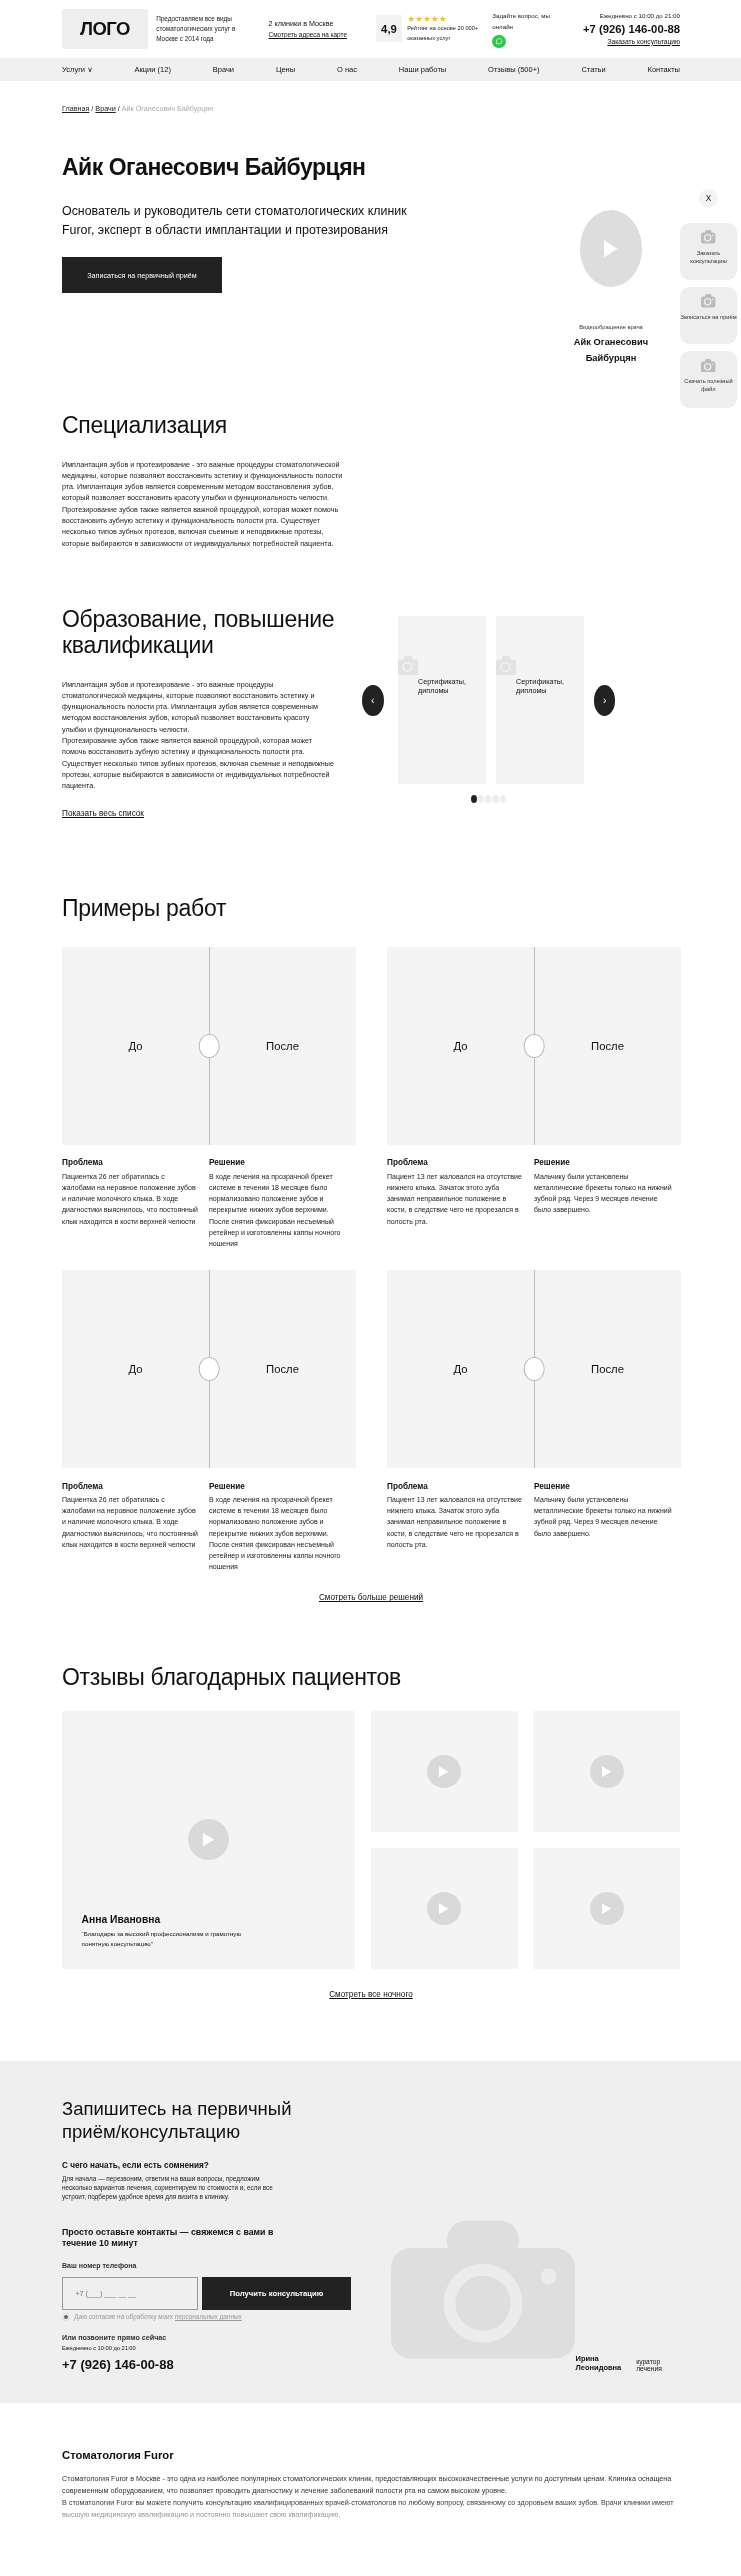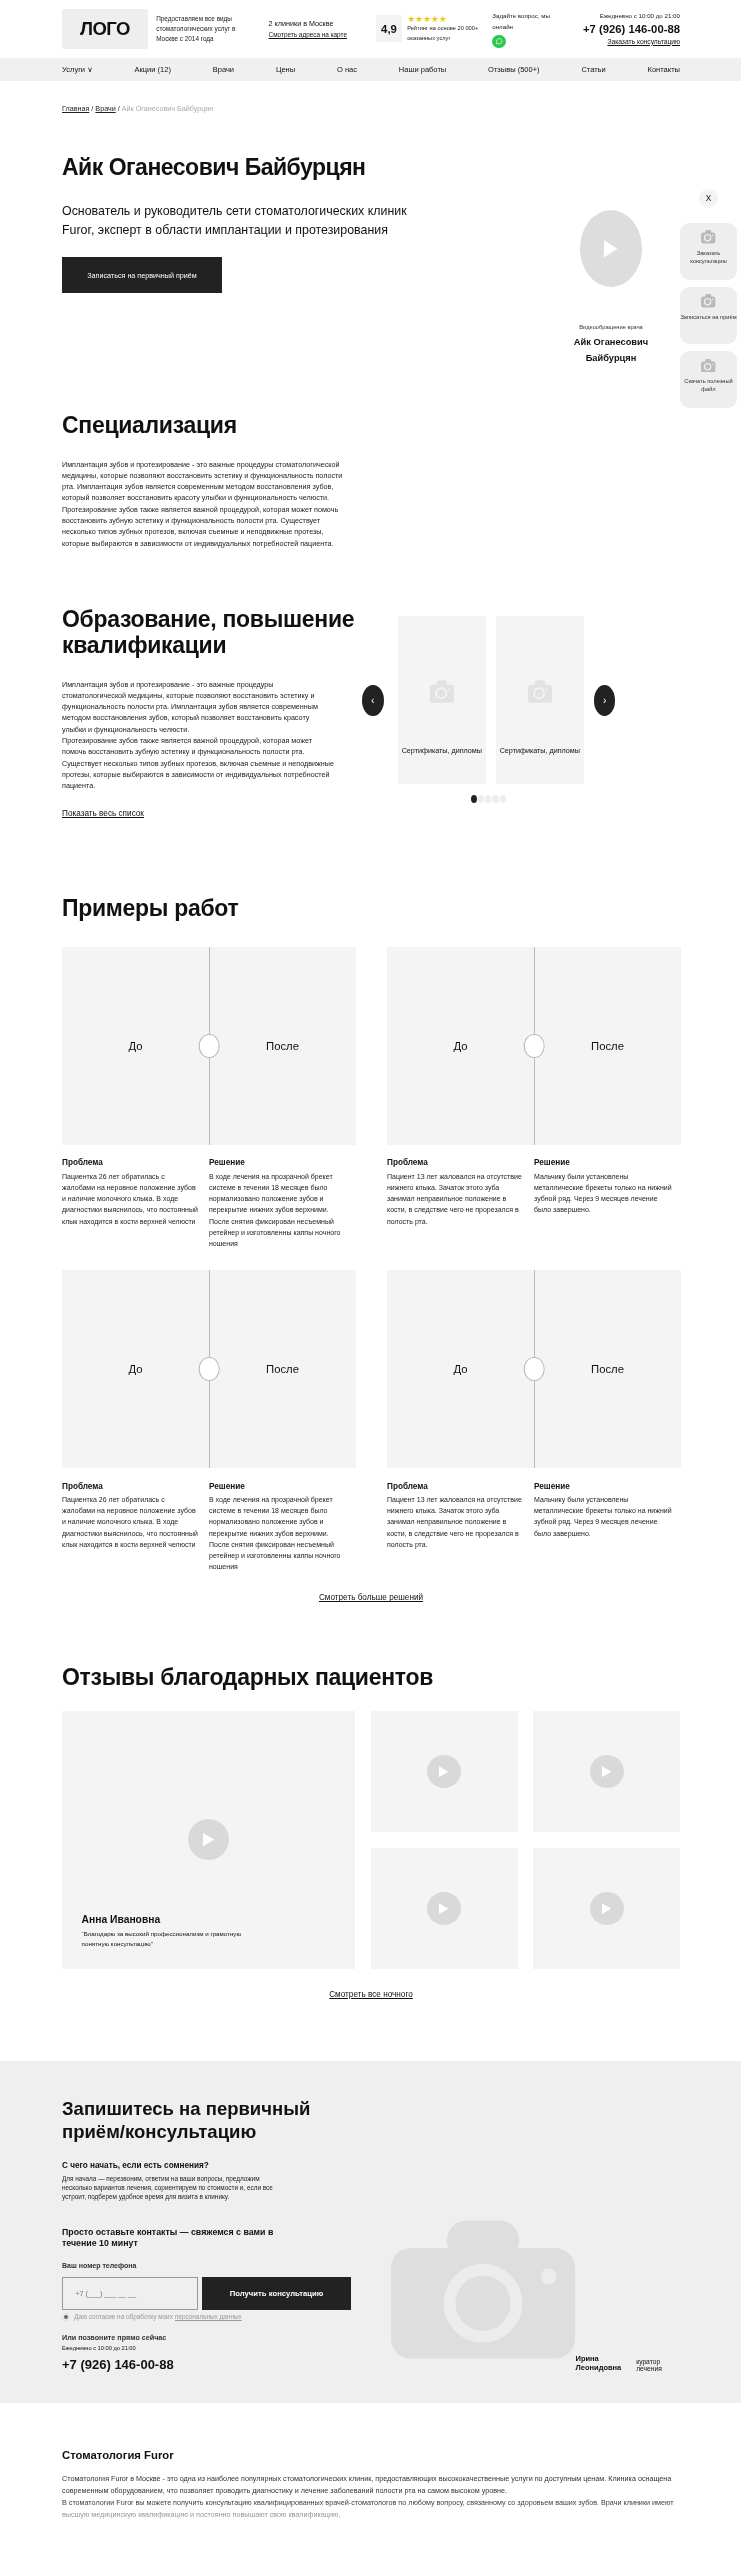--- a/index.html
+++ b/index.html
@@ -41,28 +41,28 @@
 .sideacts{position:absolute;right:-57px;top:108px;width:57px;display:flex;flex-direction:column;align-items:center}
 .closex{width:18.5px;height:18.5px;border-radius:50%;background:#f4f4f4;display:flex;align-items:center;justify-content:center;font-size:8.2px;margin-bottom:15.5px}
 .sideact{width:57px;height:57px;background:#eee;border-radius:9.3px;margin-bottom:7.2px;display:flex;flex-direction:column;align-items:center;justify-content:flex-start;padding-top:7.2px;font-size:5.7px;text-align:center;line-height:8.2px;color:#333}
 .sideact svg{margin-bottom:5.2px}
 
 .spec{display:flex;margin-top:62px;gap:31px}
 .ph{background:#f4f4f4;display:flex;flex-direction:column;align-items:center;justify-content:center}
 .spec .ph{width:294px;height:263px}
 .ph .lab{font-weight:700;font-size:8.8px;margin-top:20.6px}
 .spec .txt{width:289px;padding-top:41px}
-h2{font-size:23px;font-weight:700;letter-spacing:-0.3px;line-height:26px}
+h2{font-size:23px;font-weight:400;letter-spacing:-0.3px;line-height:26px}
 .body13{font-size:7.2px;line-height:11.3px;color:#222;margin-top:26px}
 
 .edu{display:flex;margin-top:57px}
 .edu .l{width:299px}
 .edu .r{margin-left:-5.2px;position:relative;width:330px;height:185px}
 .edu .more{display:inline-block;margin-top:17.5px;font-size:8.2px;text-decoration:underline}
-.cert{position:absolute;top:10.3px;width:88px;height:168px;background:#f4f4f4;display:flex;flex-direction:column;align-items:center;justify-content:flex-end;padding-bottom:29px;font-size:7.2px}
+.cert{position:absolute;top:10.3px;width:88px;height:168px;background:#f4f4f4;display:flex;align-items:center;justify-content:flex-end;padding-bottom:29px;font-size:7.2px}
 .cert svg{margin-bottom:41px}
 .arrow{position:absolute;width:21.6px;height:31px;border-radius:50%;background:#222;color:#fff;display:flex;align-items:center;justify-content:center;font-size:10.3px;top:79px}
 .dots{position:absolute;bottom:-12.4px;left:115px;display:flex;gap:1px}
 .dots i{display:block;width:6.2px;height:8.2px;border-radius:50%;background:#eee}
 .dots i.on{background:#222}
 
 .works h2{margin-top:77px}
 .grid4{display:grid;grid-template-columns:repeat(2,294px);column-gap:31px;row-gap:20.6px;margin-top:26px}
 .case .ba{height:198px;background:#f4f4f4;position:relative;display:flex}
 .case .ba .half{flex:1;display:flex;align-items:center;justify-content:center;font-size:11.3px}

